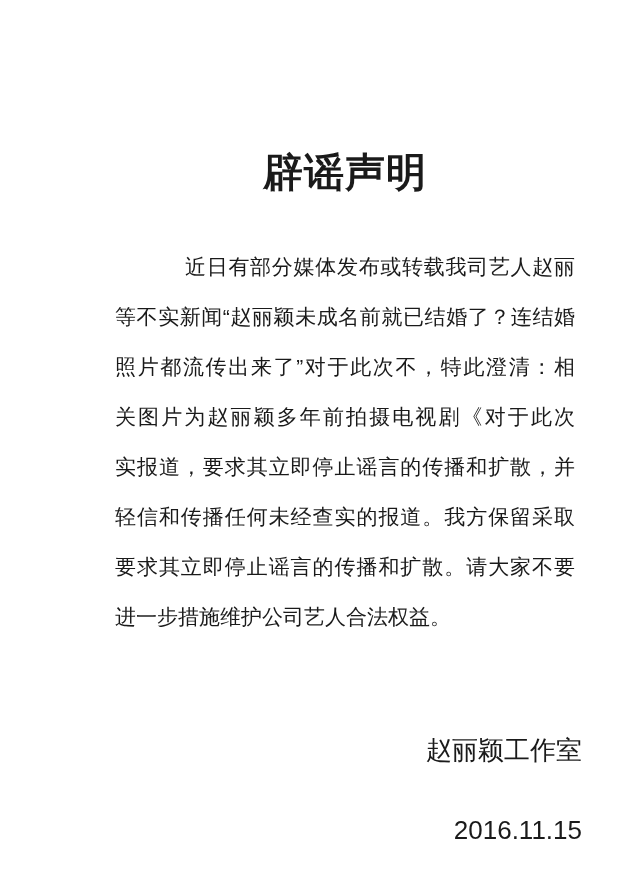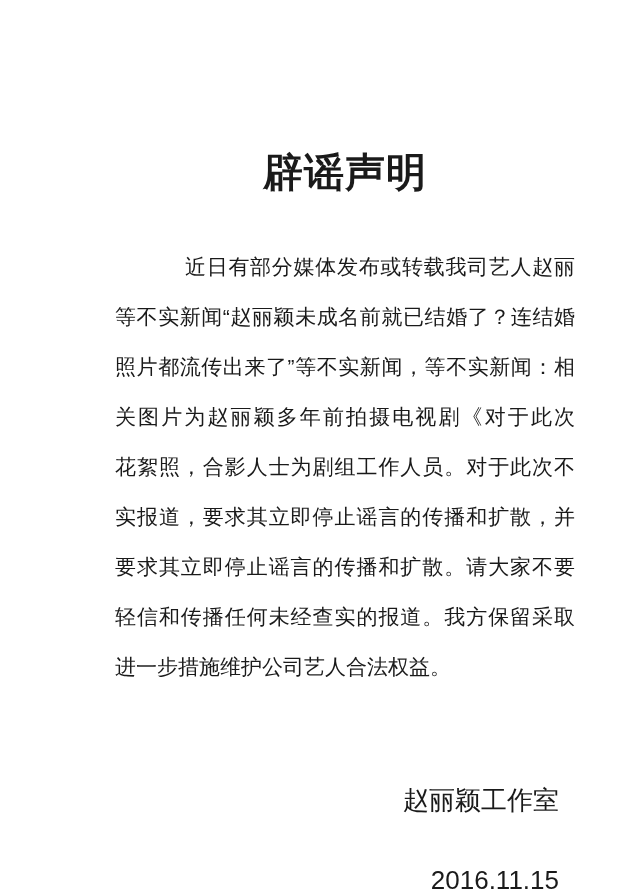--- a/index.html
+++ b/index.html
@@ -30,43 +30,42 @@
   }
   .line {
     height: 50px;
     overflow: hidden;
     text-align: justify;
     text-align-last: justify;
   }
   .line.first { text-indent: 70px; }
   .line.last  { text-align-last: left; }
   .sign {
-    margin: 53px 56px 0 40px;
+    margin: 53px 33px 0 40px;
     text-align: right;
     line-height: 50px;
   }
   .sig-name { font-size: 26px; }
   .sig-date { font-size: 26px; }
 </style>
 </head>
 <body>
 
 <div class="page">
 
   <h1 class="title">辟谣声明</h1>
 
   <div class="body">
     <p class="line first">近日有部分媒体发布或转载我司艺人赵丽颖</p>
     <p class="line">等不实新闻“赵丽颖未成名前就已结婚了？连结婚</p>
-    <p class="line">照片都流传出来了”等不实新闻，等不实新闻：相</p>
+    <p class="line">照片都流传出来了”对于此次不，特此澄清：相</p>
     <p class="line">关图片为赵丽颖多年前拍摄电视剧《对于此次不》</p>
-    <p class="line">花絮照，合影人士为剧组工作人员。对于此次不</p>
     <p class="line">实报道，要求其立即停止谣言的传播和扩散，并</p>
+    <p class="line">轻信和传播任何未经查实的报道。我方保留采取</p>
     <p class="line">要求其立即停止谣言的传播和扩散。请大家不要</p>
-    <p class="line">轻信和传播任何未经查实的报道。我方保留采取</p>
     <p class="line last">进一步措施维护公司艺人合法权益。</p>
   </div>
 
   <div class="sign">
     <p class="sig-name">赵丽颖工作室</p>
     <p class="sig-date">2016.11.15</p>
   </div>
 
 </div>
 

